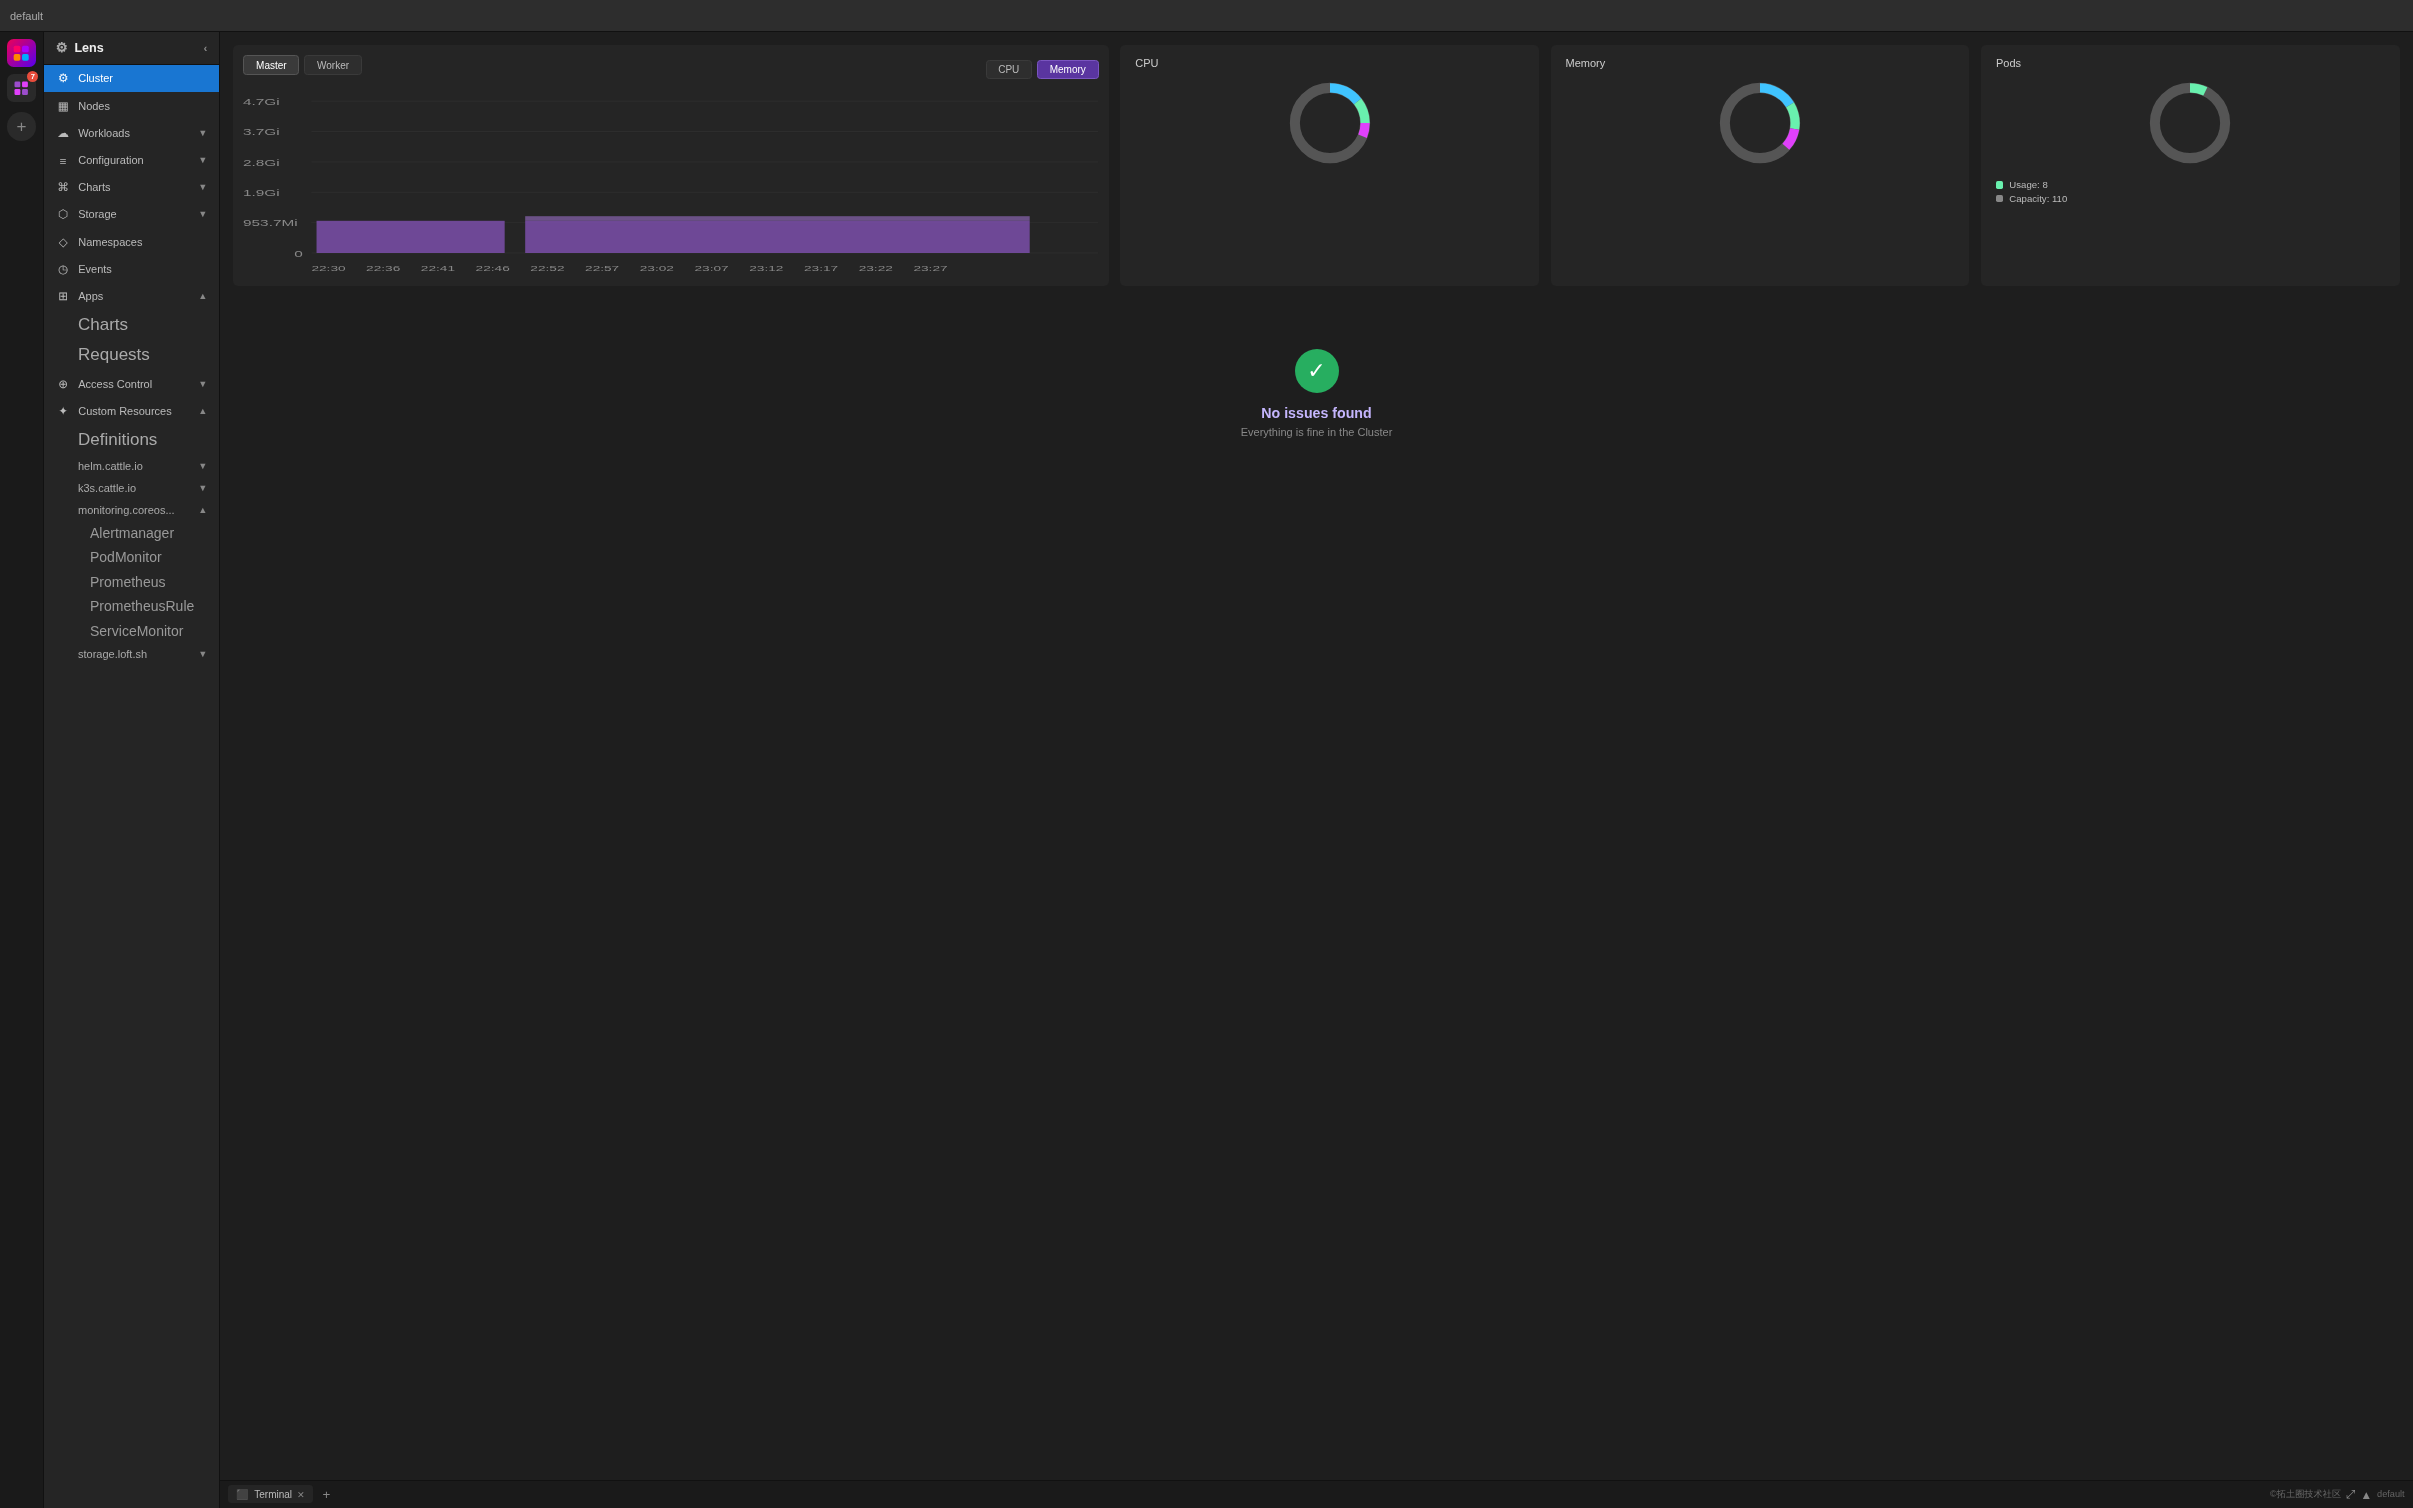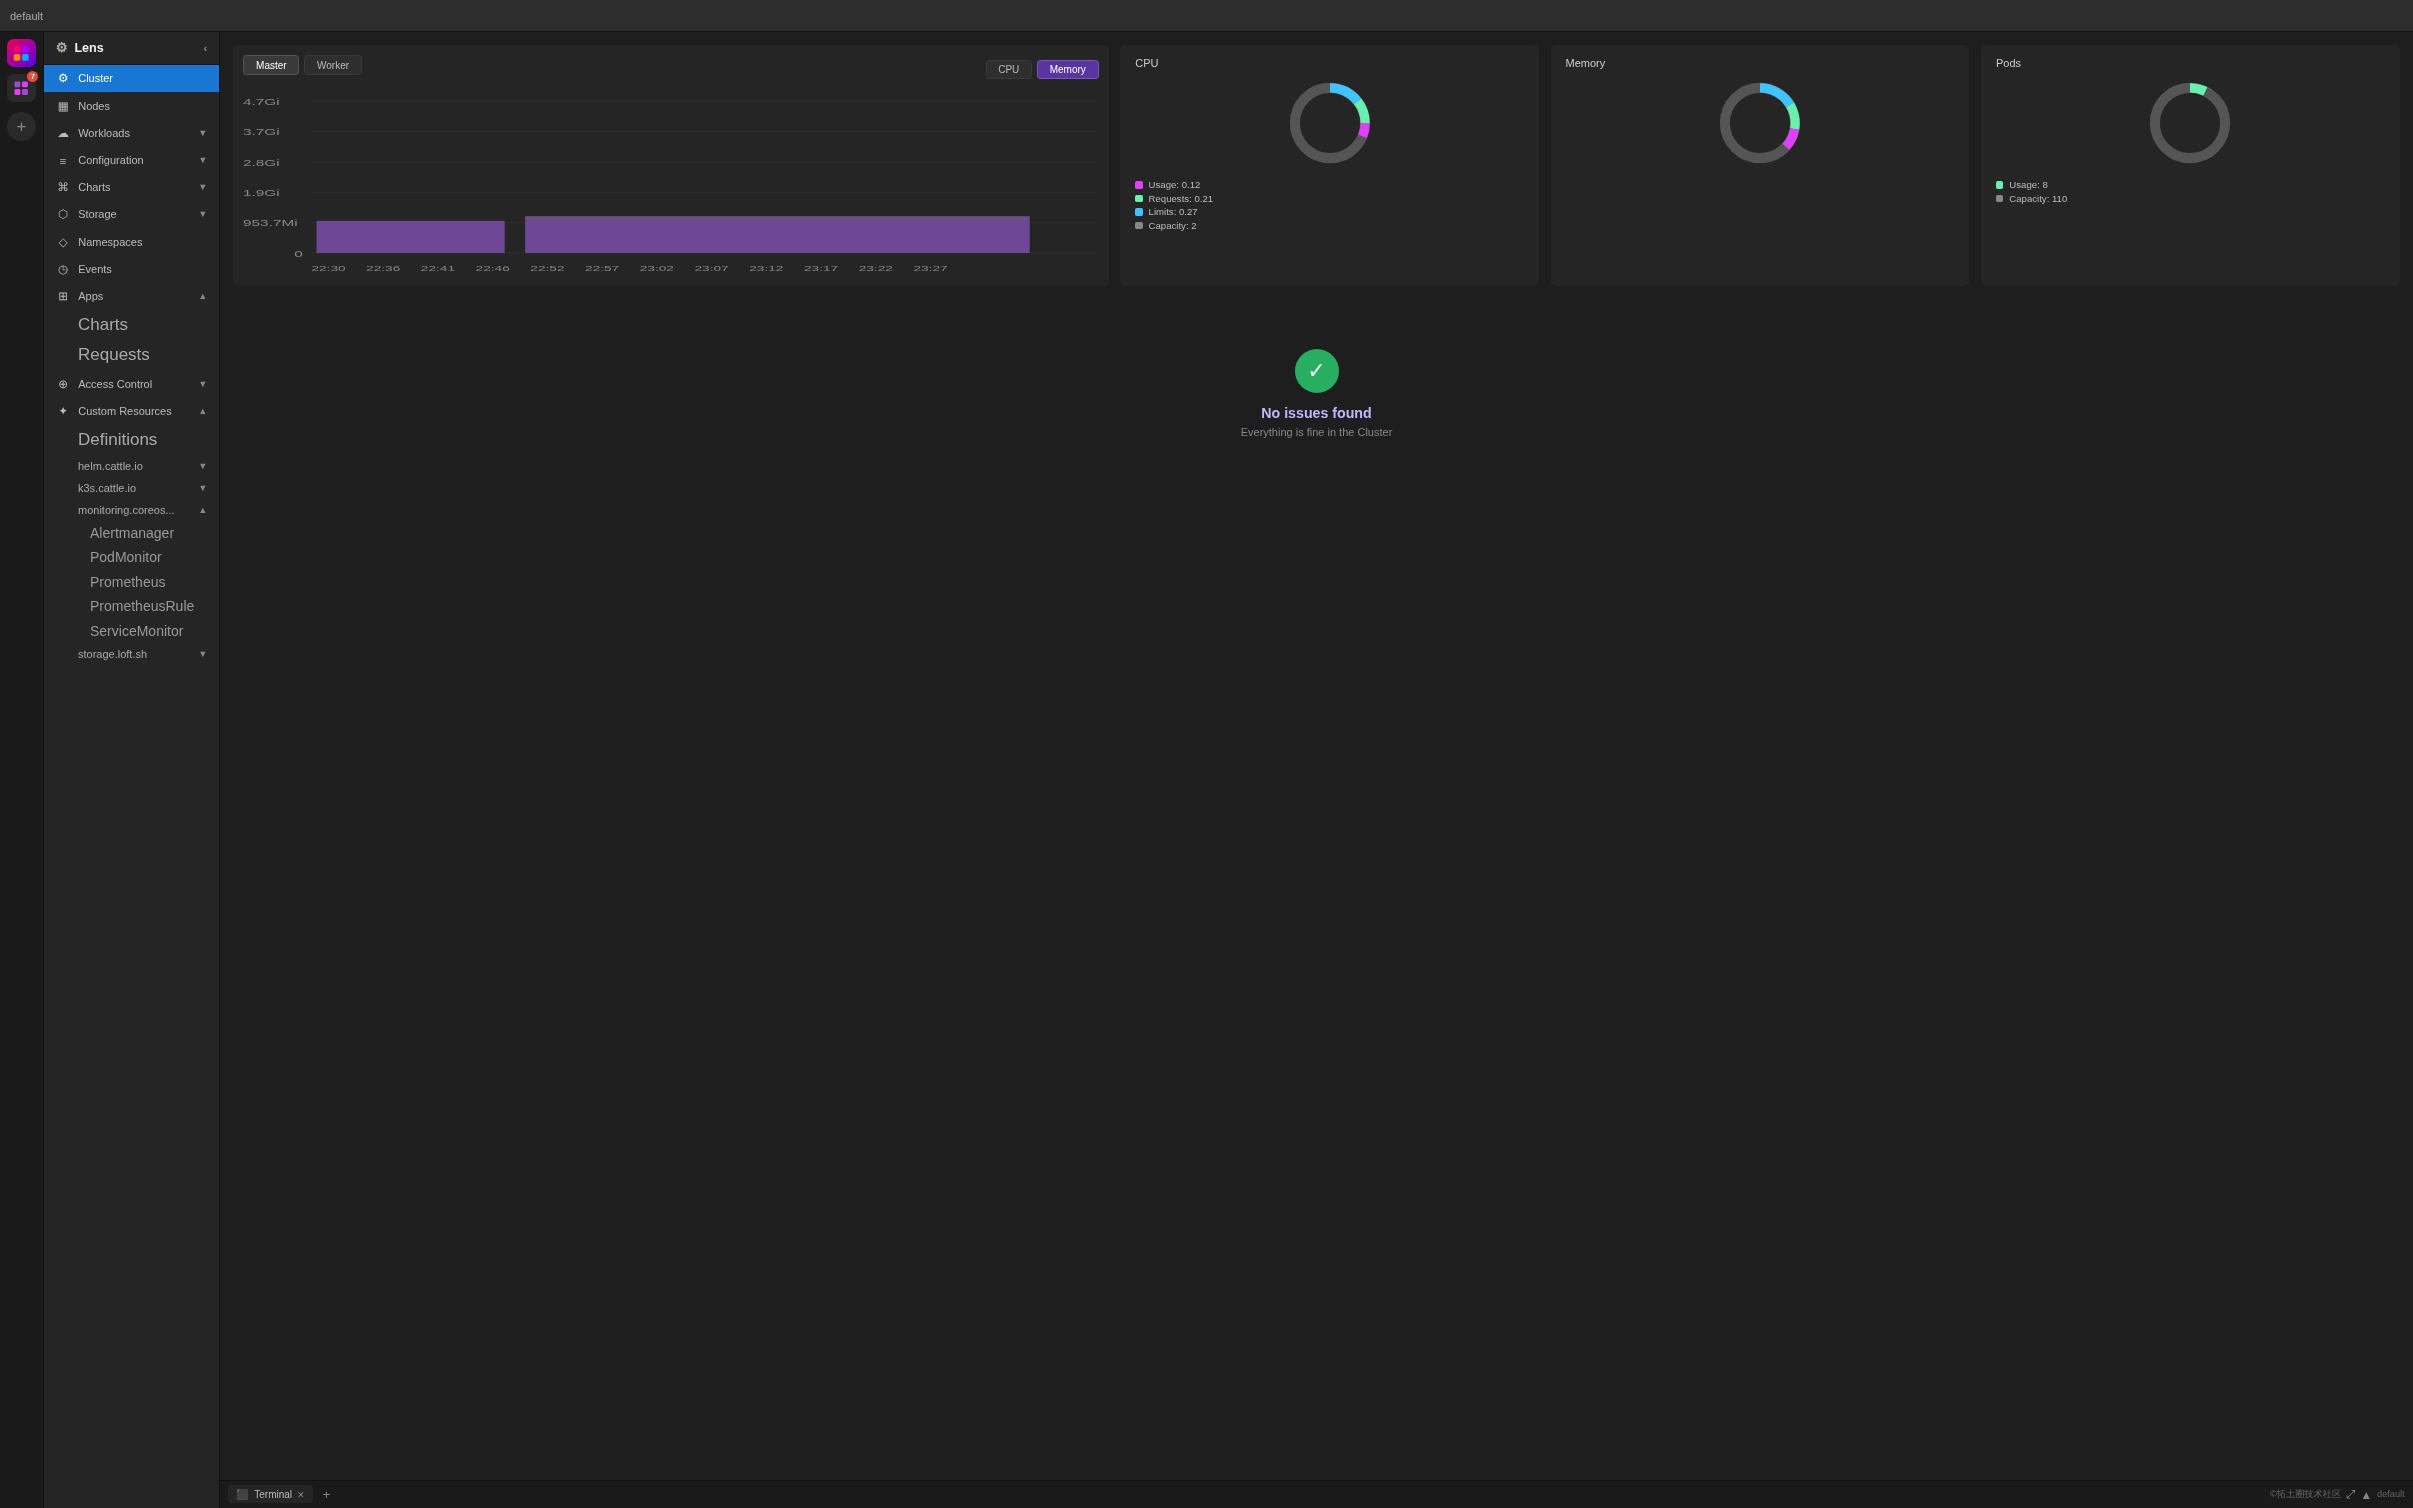--- a/index.html
+++ b/index.html
@@ -587,38 +587,20 @@
             <circle cx="55" cy="55" r="42" fill="none" stroke="#333" stroke-width="12"></circle>
 
             <circle cx="55" cy="55" r="42" fill="none" stroke="#555" stroke-width="12" stroke-dasharray="264" stroke-dashoffset="0" transform="rotate(-90 55 55)"></circle>
 
             <circle cx="55" cy="55" r="42" fill="none" stroke="#40c4ff" stroke-width="11" stroke-dasharray="38 226" stroke-dashoffset="0" transform="rotate(-90 55 55)"></circle>
 
             <circle cx="55" cy="55" r="42" fill="none" stroke="#69f0ae" stroke-width="11" stroke-dasharray="28 236" stroke-dashoffset="-38" transform="rotate(-90 55 55)"></circle>
 
             <circle cx="55" cy="55" r="42" fill="none" stroke="#e040fb" stroke-width="11" stroke-dasharray="16 248" stroke-dashoffset="-66" transform="rotate(-90 55 55)"></circle>
           </svg>
-          <div class="donut-legend">
-            <div class="donut-legend-item">
-              <div class="donut-legend-dot" style="background:#e040fb"></div>
-              <span>Usage: 0.12</span>
-            </div>
-            <div class="donut-legend-item">
-              <div class="donut-legend-dot" style="background:#69f0ae"></div>
-              <span>Requests: 0.21</span>
-            </div>
-            <div class="donut-legend-item">
-              <div class="donut-legend-dot" style="background:#40c4ff"></div>
-              <span>Limits: 0.27</span>
-            </div>
-            <div class="donut-legend-item">
-              <div class="donut-legend-dot" style="background:#888"></div>
-              <span>Capacity: 2</span>
-            </div>
-          </div>
         </div>
 
         <div class="donut-card">
           <div class="donut-title">Memory</div>
           <svg class="donut-svg" viewBox="0 0 110 110">
             <circle cx="55" cy="55" r="42" fill="none" stroke="#555" stroke-width="12" stroke-dasharray="264" stroke-dashoffset="0" transform="rotate(-90 55 55)"></circle>
             <circle cx="55" cy="55" r="42" fill="none" stroke="#40c4ff" stroke-width="11" stroke-dasharray="43 221" stroke-dashoffset="0" transform="rotate(-90 55 55)"></circle>
             <circle cx="55" cy="55" r="42" fill="none" stroke="#69f0ae" stroke-width="11" stroke-dasharray="30 234" stroke-dashoffset="-43" transform="rotate(-90 55 55)"></circle>
             <circle cx="55" cy="55" r="42" fill="none" stroke="#e040fb" stroke-width="11" stroke-dasharray="24 240" stroke-dashoffset="-73" transform="rotate(-90 55 55)"></circle>
           </svg>

